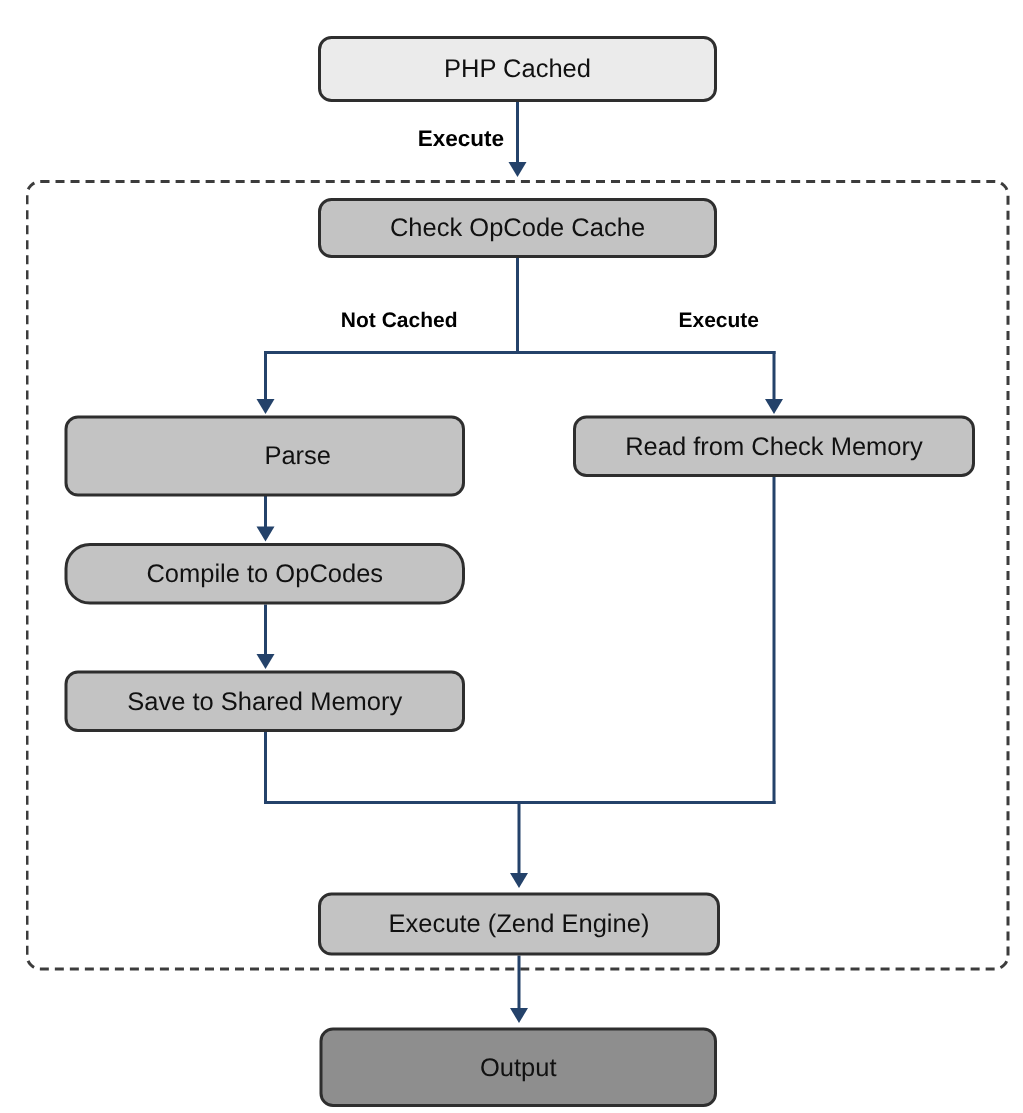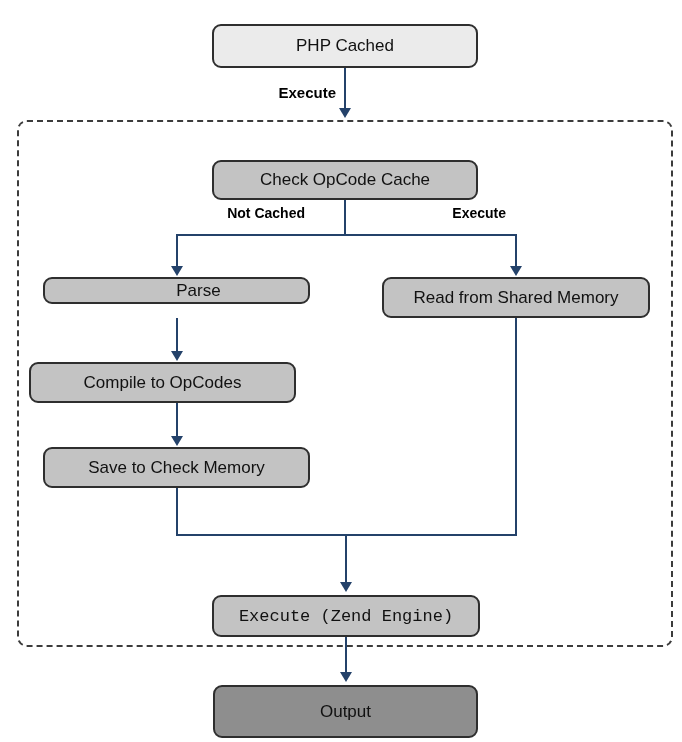--- a/index.html
+++ b/index.html
@@ -46,26 +46,26 @@
   }
   .edge-label {
     position:absolute; font-weight:bold; color:#000;
     font-size:14px; z-index:2;
   }
   .edge-label.exec { font-size:15px; text-align:right; }
   .edge-label.center { text-align:right; }
 
   
   .n-php     { left:212px; top:24px;  width:266px; height:44px; }
-  .n-check   { left:212px; top:132px; width:266px; height:40px;margin-top:28px; }
-  .n-parse   { left:43px;  top:277px; width:267px; height:27px;padding-left:44px; }
-  .n-compile { left:29px;  top:362px; width:267px; height:41px; }
+  .n-check   { left:212px; top:132px; width:266px; height:40px; }
+  .n-parse   { left:43px;  top:277px; width:267px; height:54px;padding-left:44px; }
+  .n-compile { left:43px;  top:362px; width:267px; height:41px;border-radius:17px; }
   .n-save    { left:43px;  top:447px; width:267px; height:41px; }
   .n-read    { left:382px; top:277px; width:268px; height:41px; }
-  .n-zend    { left:212px; top:595px; width:268px; height:42px;font-family:Liberation Mono, monospace; }
+  .n-zend    { left:212px; top:595px; width:268px; height:42px; }
   .n-output  { left:213px; top:685px; width:265px; height:53px; }
 
   
   .e-php-v      { left:344px; top:68px;  height:40px; }
   .e-php-head   { left:339px; top:108px; }
   .e-check-v    { left:344px; top:172px; height:63px; }
   .e-branch-h   { left:176px; top:234px; width:341px; }
   .e-left-v     { left:176px; top:234px; height:33px; }
   .e-left-head  { left:171px; top:266px; }
   .e-right-v    { left:515px; top:234px; height:33px; }
@@ -94,23 +94,23 @@
   <div class="dashed-box"></div>
 
   <div class="node light n-php">PHP Cached</div>
 
   <div class="node n-check">Check OpCode Cache</div>
 
   <div class="node n-parse">Parse</div>
 
   <div class="node n-compile">Compile to OpCodes</div>
 
-  <div class="node n-save">Save to Check Memory</div>
+  <div class="node n-save">Save to Shared Memory</div>
 
-  <div class="node n-read">Read from Shared Memory</div>
+  <div class="node n-read">Read from Check Memory</div>
 
   <div class="node n-zend">Execute (Zend Engine)</div>
 
   <div class="node dark n-output">Output</div>
 
   <div class="edge-label exec l-execute">Execute</div>
   <div class="edge-label center l-notcached">Not Cached</div>
   <div class="edge-label center l-cached">Execute</div>
 
   <div class="line vline e-php-v"></div>

